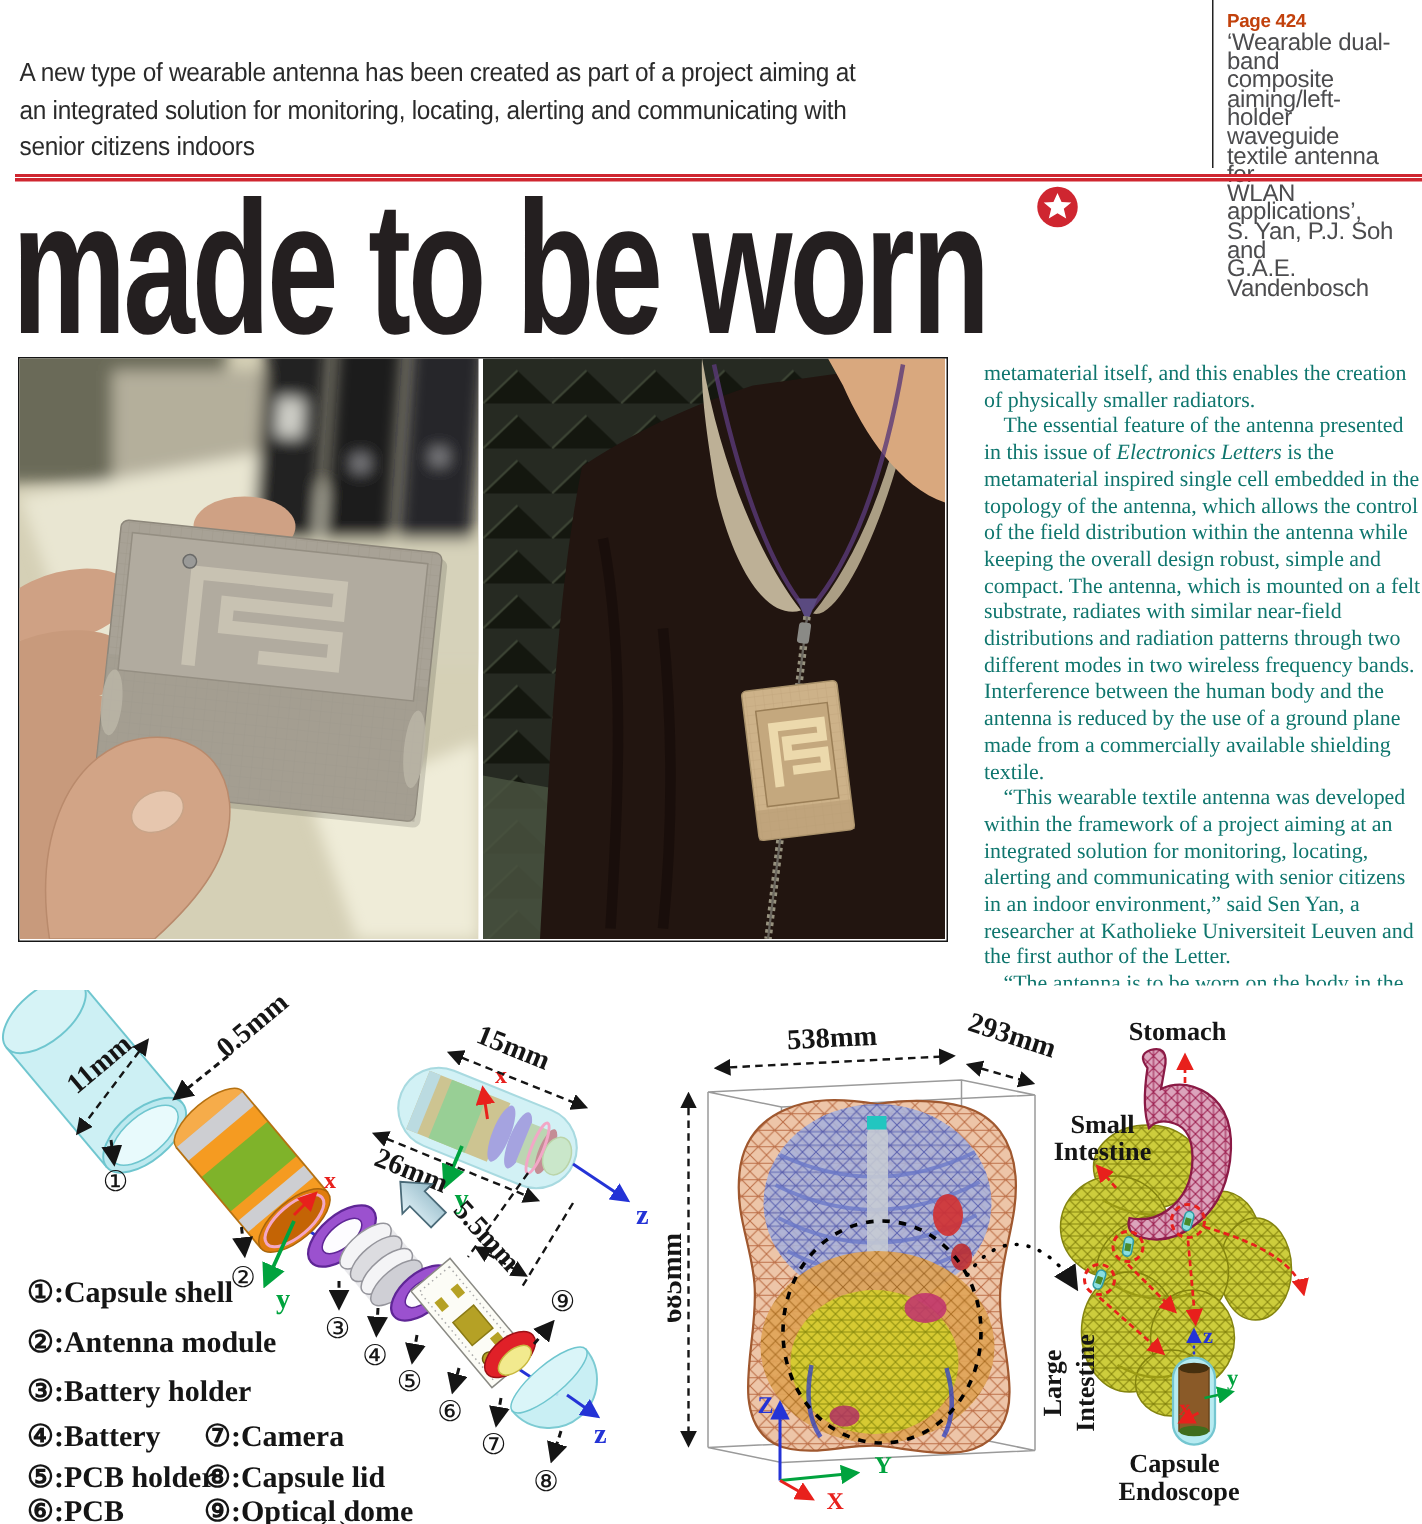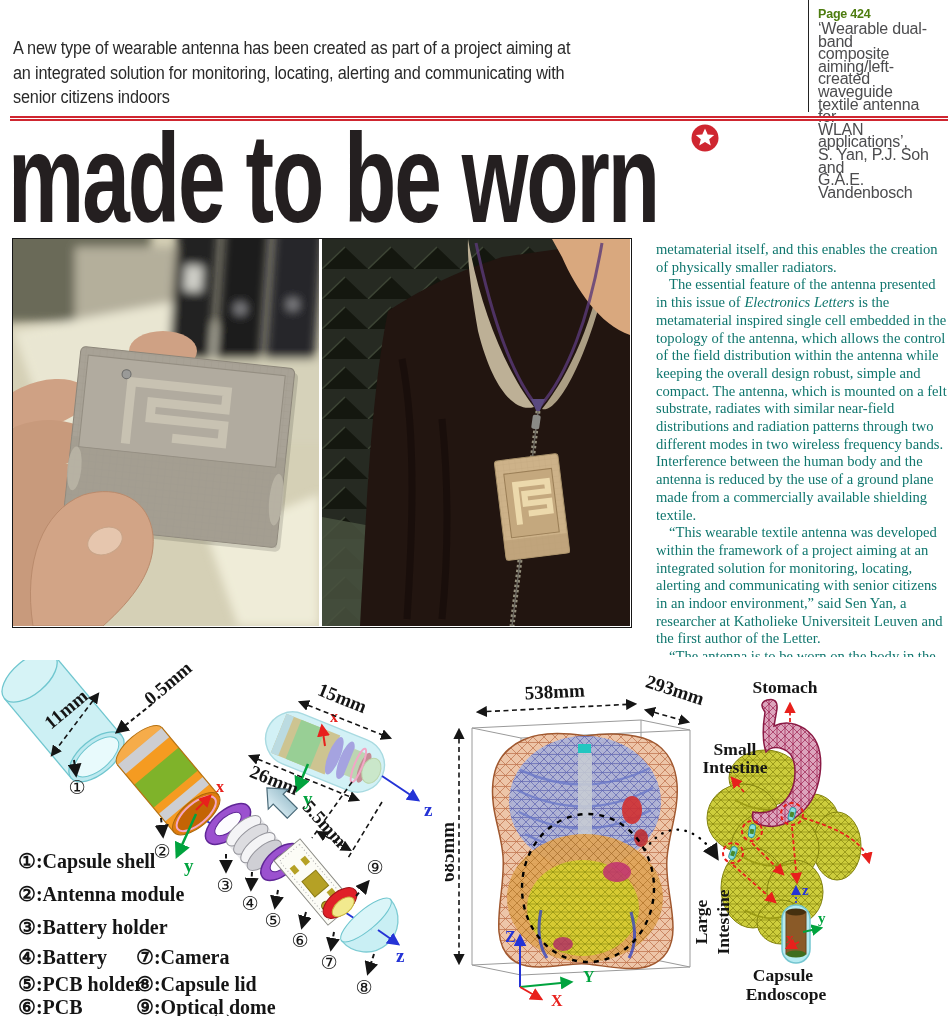--- a/index.html
+++ b/index.html
@@ -3,21 +3,21 @@
 <meta charset="utf-8">
 <style>
   html,body{margin:0;padding:0;background:#fff;}
   .page{position:relative;width:948px;height:1016px;background:#fff;overflow:hidden;
         font-family:"Liberation Sans",sans-serif;}
   
   .standfirst{position:absolute;left:13px;top:36px;width:640px;font-size:17.5px;line-height:24.5px;
         color:#2a2a2a;transform:scaleX(.93);transform-origin:0 0;letter-spacing:-.2px;}
   .sidebar{position:absolute;left:808px;top:0;width:132px;height:112px;border-left:1.5px solid #222;
         padding:7px 0 0 9px;box-sizing:border-box;}
-  .sidebar .page-label{font-weight:bold;font-size:12.5px;color:#4d7c0f;margin-bottom:2px;letter-spacing:-.2px;}
+  .sidebar .page-label{font-weight:bold;font-size:12.5px;color:#c2410c;margin-bottom:2px;letter-spacing:-.2px;}
   .sidebar .cite div{font-size:16px;line-height:12.6px;color:#4c4c4e;letter-spacing:-.2px;}
   .red-rule{position:absolute;left:10px;width:938px;top:116px;height:5px;
         background:linear-gradient(to bottom,#cf2630 0 2px,#fff 2px 3px,#cf2630 3px 5px);}
   .headline{position:absolute;left:8px;top:116px;margin:0;font-size:126px;line-height:1.0;
         font-weight:bold;color:#241f20;white-space:nowrap;letter-spacing:-3px;}
   .headline-inner{display:inline-block;transform:scaleX(.68);transform-origin:0 0;}
   .star{position:absolute;left:690px;top:123px;width:30px;height:30px;}
   
   .photo{position:absolute;left:12px;top:238px;width:620px;height:390px;border:1.5px solid #161616;
         box-sizing:border-box;display:flex;gap:3px;background:#fff;}
@@ -109,21 +109,21 @@
     <div>A new type of wearable antenna has been created as part of a project aiming at</div>
     <div>an integrated solution for monitoring, locating, alerting and communicating with</div>
     <div>senior citizens indoors</div>
   </div>
 
   <aside class="sidebar">
     <div class="page-label">Page 424</div>
     <div class="cite">
       <div>‘Wearable dual-band</div>
       <div>composite aiming/left-</div>
-      <div>created waveguide</div>
+      <div>holder waveguide</div>
       <div>textile antenna for</div>
       <div>WLAN applications’,</div>
       <div>S. Yan, P.J. Soh and</div>
       <div>G.A.E. Vandenbosch</div>
     </div>
   </aside>
 
   <div class="red-rule"></div>
 
   <h1 class="headline"><span class="headline-inner">made to be worn</span></h1>

